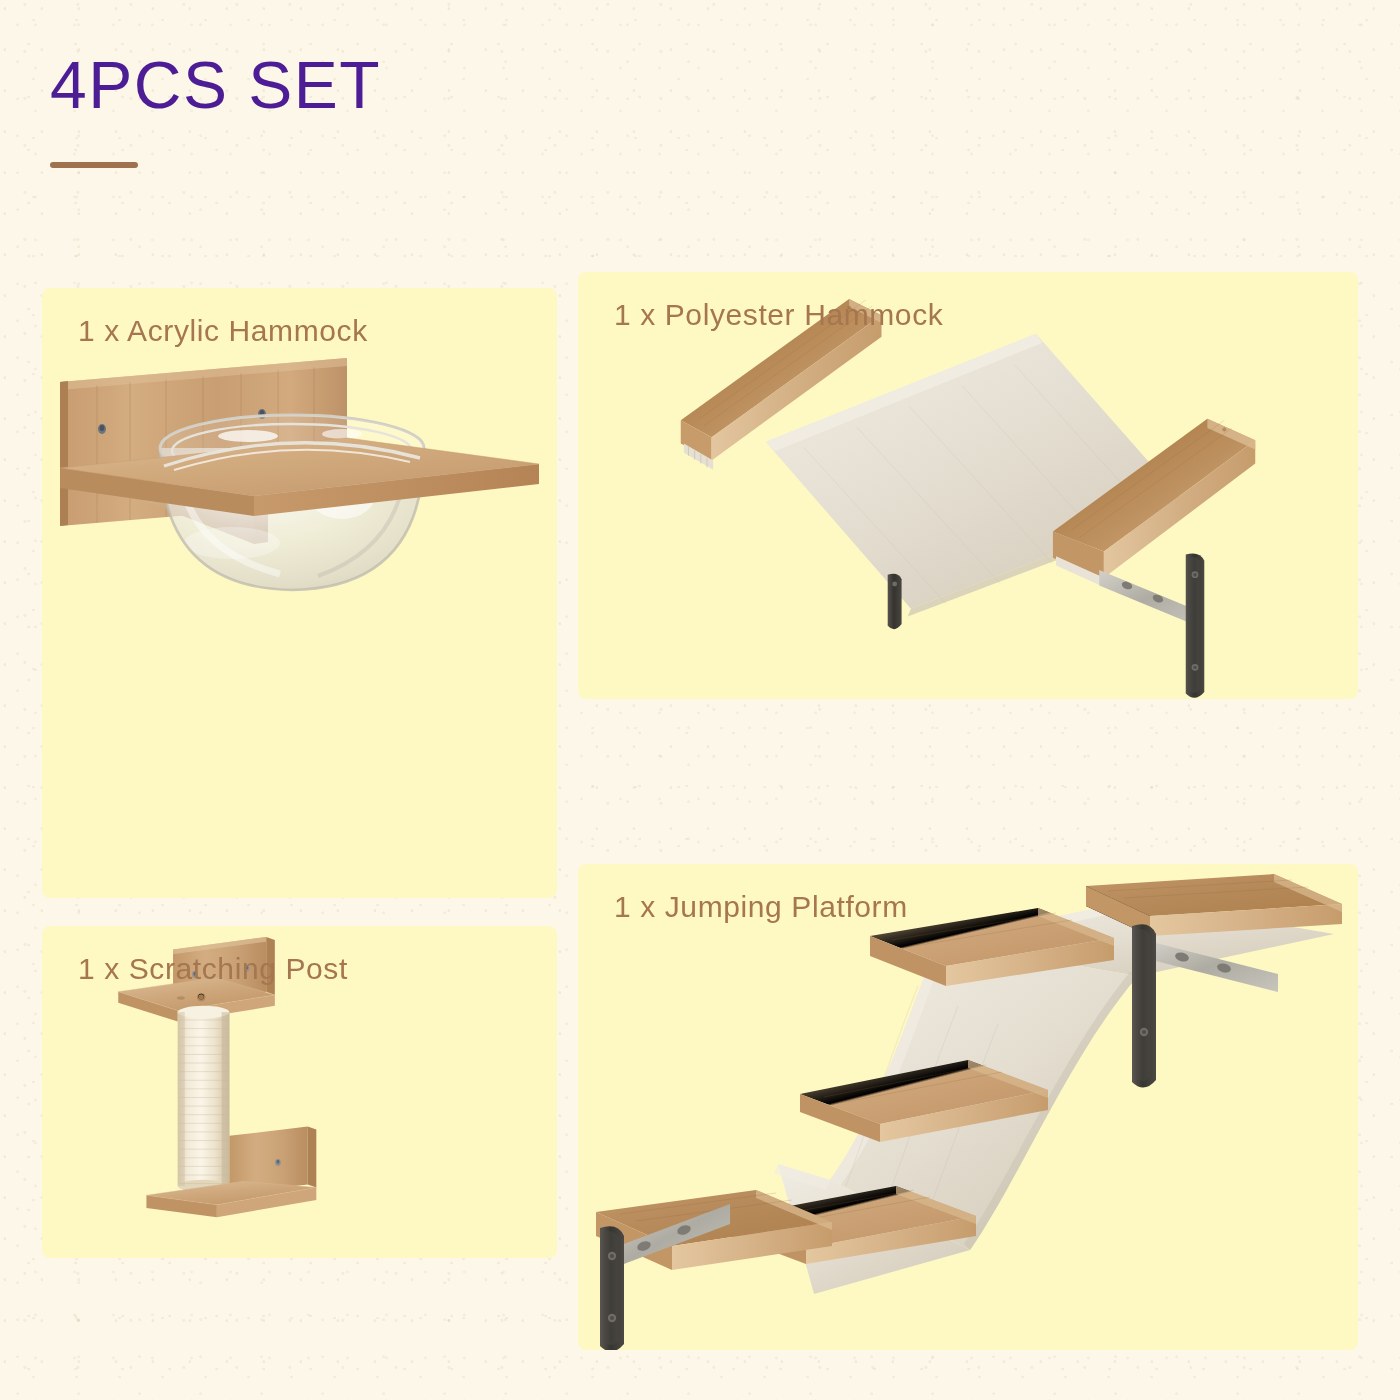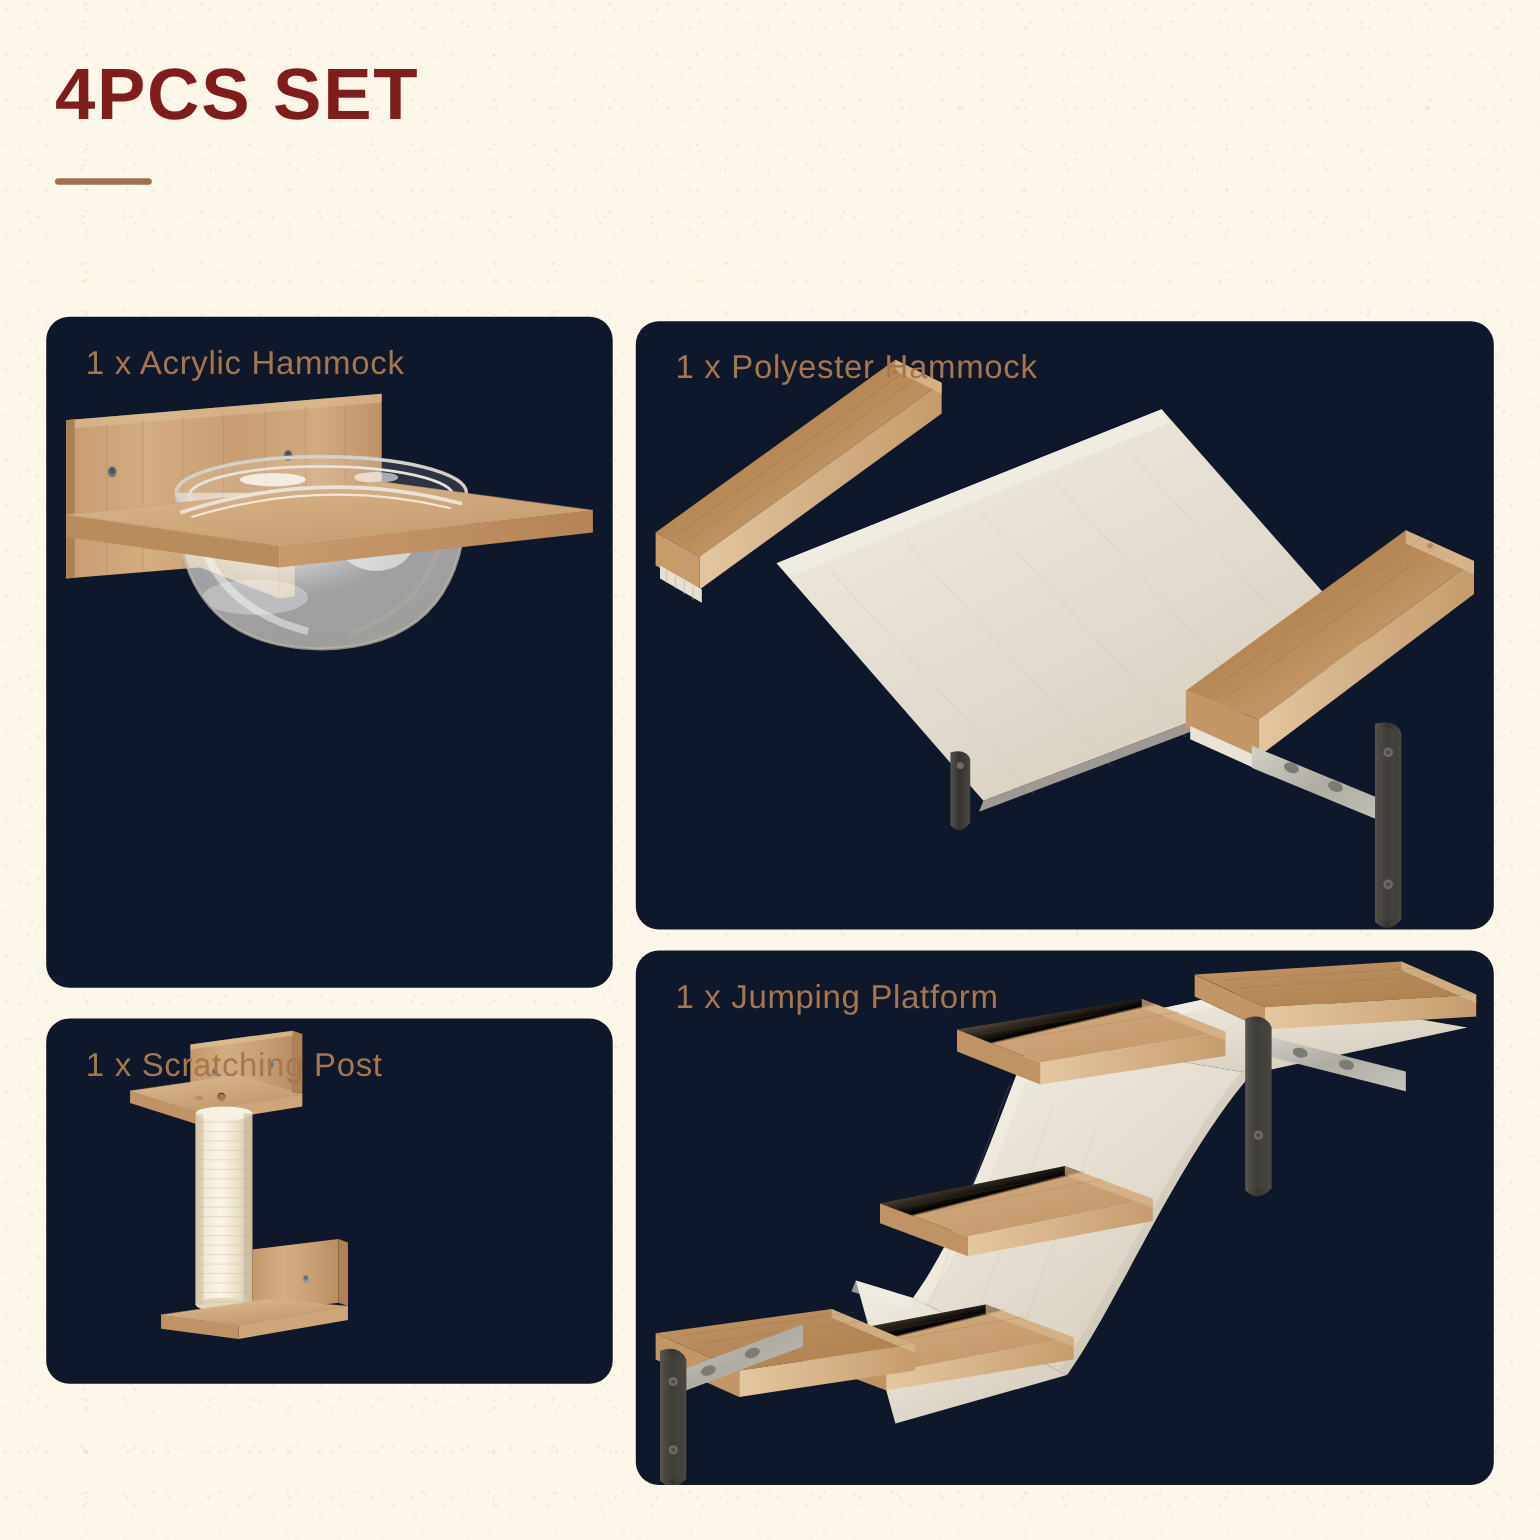--- a/index.html
+++ b/index.html
@@ -35,44 +35,44 @@
 
   
   .header {
     position: absolute;
     left: 50px;
     top: 52px;
     z-index: 2;
   }
   .header-title {
     font-size: 66px;
-    font-weight: 700;
+    font-weight: 400;
     letter-spacing: 1.5px;
-    color: #7f1d1d;
+    color: #4c1d95;
     line-height: 1;
     white-space: nowrap;
   }
   .header-rule {
     width: 88px;
     height: 6px;
     border-radius: 3px;
     background: #A0714E;
     margin-top: 44px;
   }
 
   
   .card {
     position: absolute;
-    background: #0f172a;
-    border-radius: 21px;
+    background: #fef9c3;
+    border-radius: 8px;
     z-index: 1;
     overflow: hidden;
   }
   .card-acrylic   { left: 42px;  top: 288px;  width: 515px;  height: 610px; }
-  .card-polyester { left: 578px; top: 292px;  width: 780px;  height: 553px; }
+  .card-polyester { left: 578px; top: 272px;  width: 780px;  height: 427px; }
   .card-scratch   { left: 42px;  top: 926px;  width: 515px;  height: 332px; }
   .card-jumping   { left: 578px; top: 864px;  width: 780px;  height: 486px; padding-left: 20px; }
 
   .card-label {
     position: absolute;
     left: 36px;
     top: 26px;
     font-size: 30px;
     font-weight: 400;
     letter-spacing: .6px;

